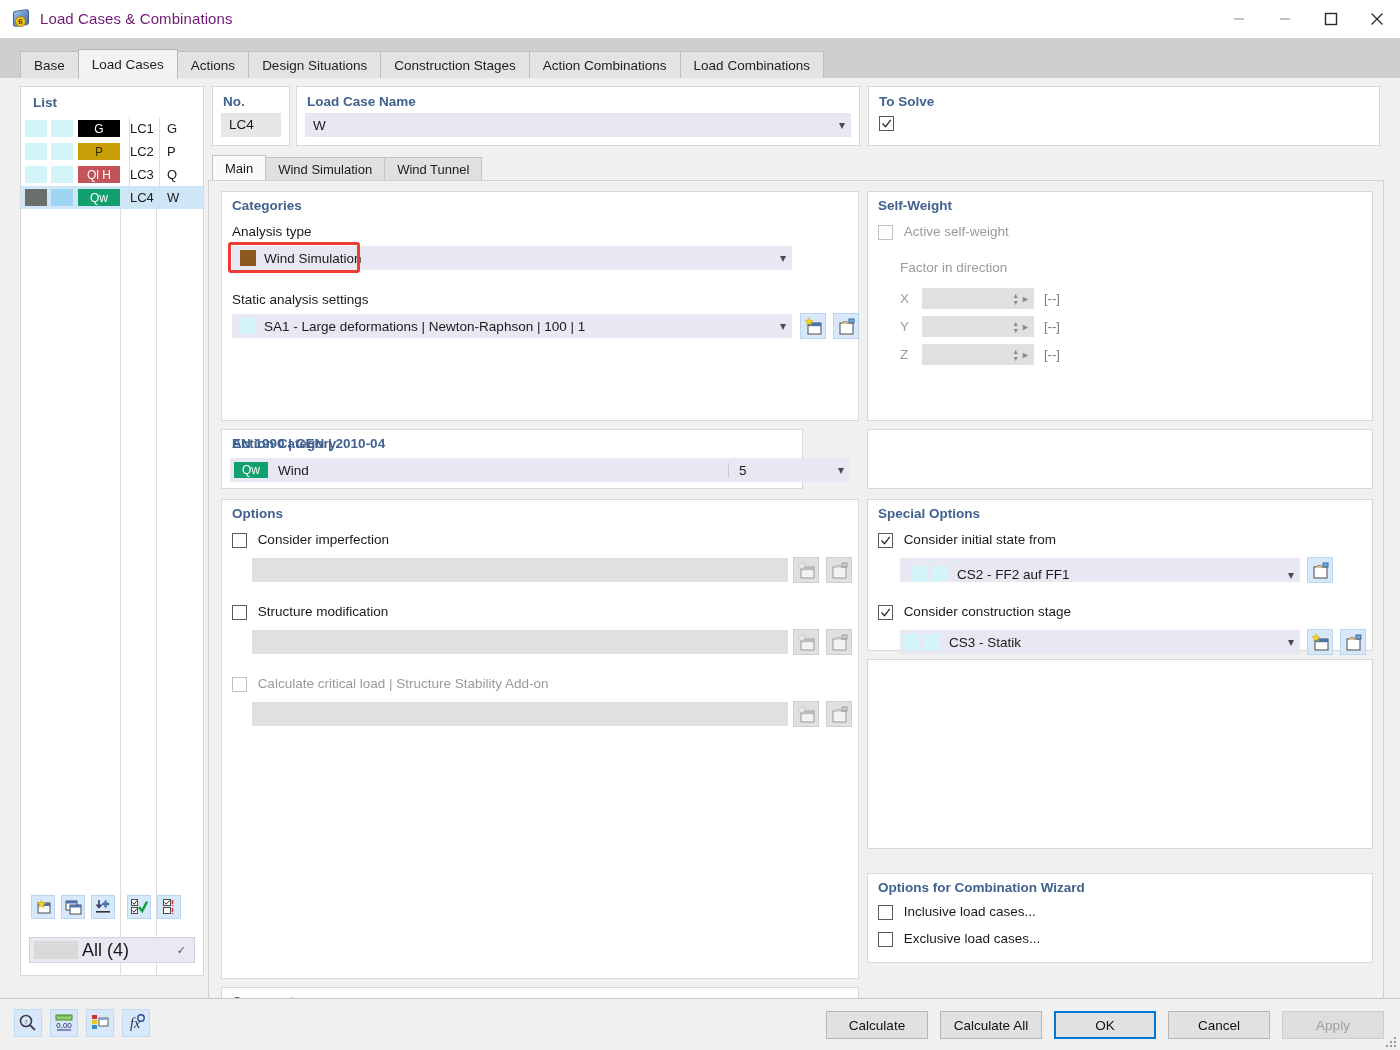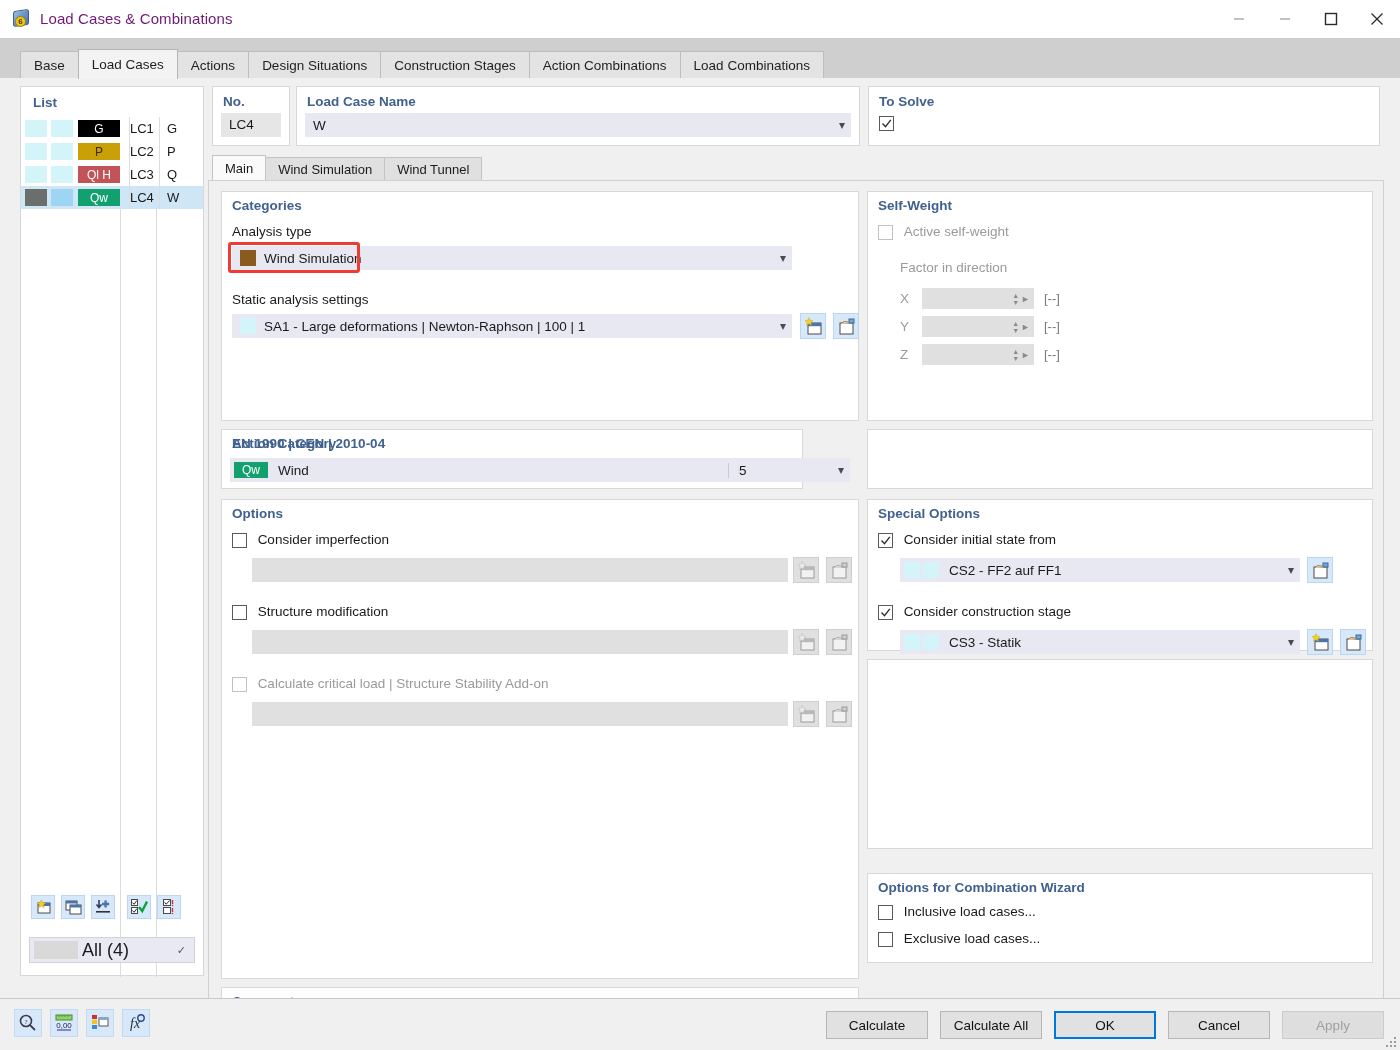--- a/index.html
+++ b/index.html
@@ -560,21 +560,21 @@
       <div class="section-title">Special Options</div>
 
       <div style="position:absolute; left:10px; top:32px;">
         <span class="cb">
           <svg width="11" height="11">
               <path d="M1.5 5.5 l3 3.2 L9.8 1.8" stroke="#2b2b2b" stroke-width="1.3" fill="none"></path>
             </svg>
         </span>
         <span class="lbl" style="margin-left:7px;">Consider initial state from</span>
       </div>
-      <div class="combo" style="position:absolute; left:32px; top:58px; width:400px; padding-left:4px;">
+      <div class="combo" style="position:absolute; left:32px; top:58px; width:400px; padding-left:12px;align-items:flex-end;">
         <span class="ctag" style="background:#d3f4f8; margin-right:3px;"></span>
         <span class="ctag" style="background:#d3f4f8; margin-right:10px;"></span>
         <span>CS2 - FF2 auf FF1</span>
         <span class="chev">▾</span>
       </div>
       <div class="icobtn" style="position:absolute; left:439px; top:57px;">
         <svg width="19" height="19">
             <rect x="3" y="6" width="13" height="11" fill="#fff" stroke="#4a4a4a"></rect>
             <rect x="12" y="2" width="5" height="4" fill="#6fa8dc" stroke="#3b6a9a"></rect>
             <path d="M3 7 q4-4 8-2 q2 1 3 1" fill="#e8d2b0" stroke="#8a6a3a" stroke-width=".8"></path>

